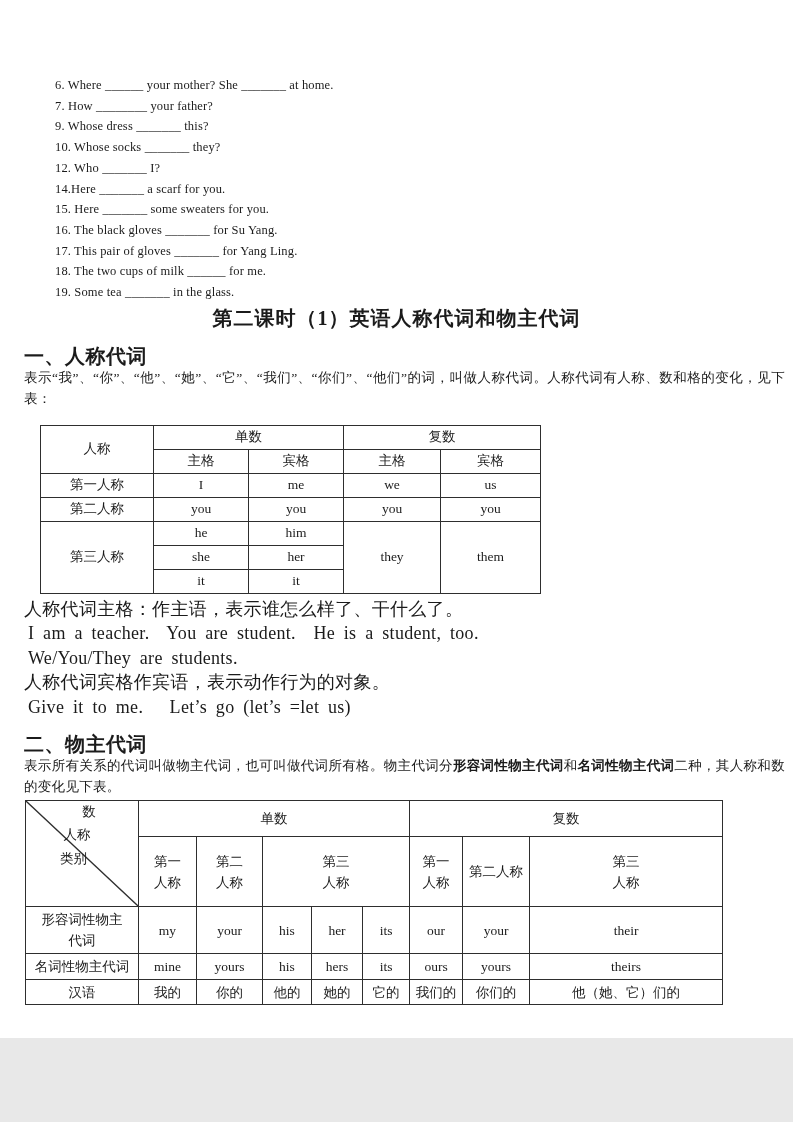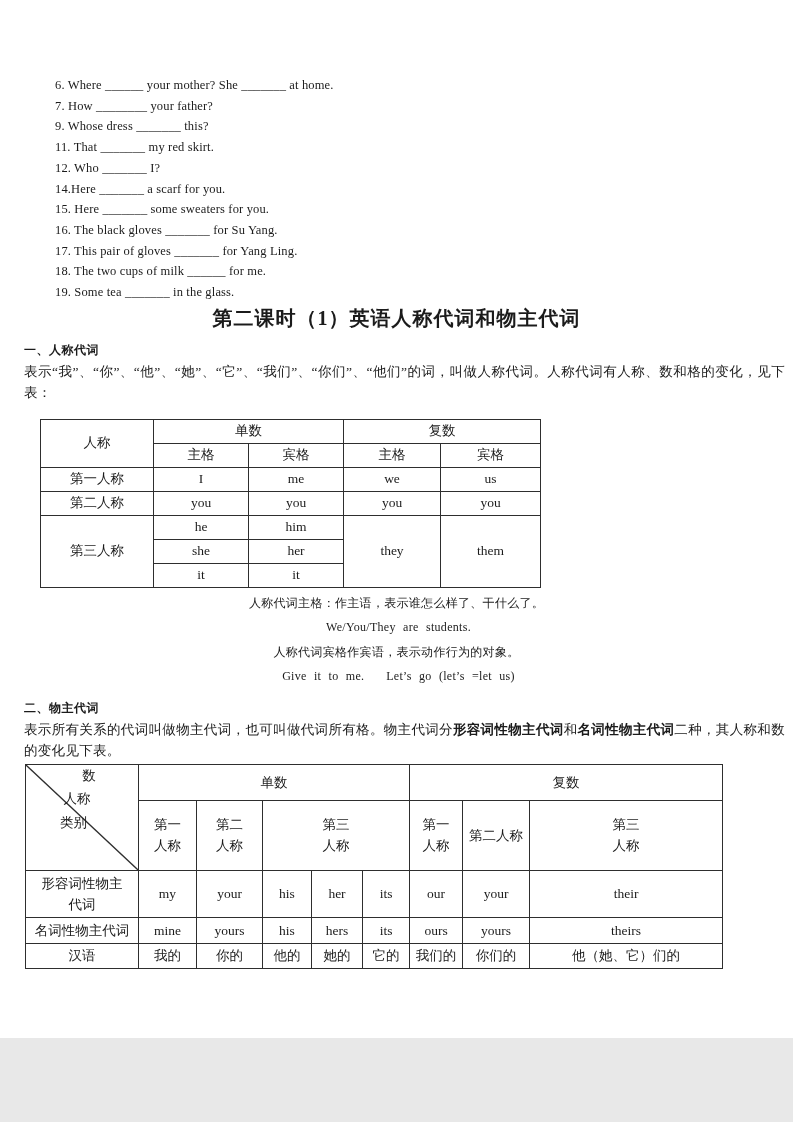--- a/index.html
+++ b/index.html
@@ -29,23 +29,23 @@
   .doc-title {
     text-align: center;
     font-weight: bold;
     font-size: 20px;
     line-height: 26px;
     margin-top: 2px;
     letter-spacing: 1px;
     font-family: Liberation Serif, serif;
   }
   .section-heading {
-    margin: 10px 24px 0 24px;
+    margin: 16px 24px 0 24px;
     font-weight: bold;
-    font-size: 12px;
+    font-size: 20px;
     line-height: 19px;
     letter-spacing: 0.5px;
   }
   .para {
     margin: 1px 8px 0 24px;
     font-size: 13.5px;
     line-height: 21px;
     text-align: justify;
     letter-spacing: 0.3px;
   }
@@ -63,25 +63,24 @@
     vertical-align: middle;
     font-size: 13.5px;
     height: 23px;
     padding: 0;
   }
 
   
   .notes { margin-top: 3px; }
   .note-line {
     margin: 0 24px;
-    font-size: 12px;
+    font-size: 18px;
     line-height: 24.5px;
     letter-spacing: 0.3px;
     white-space: pre-wrap;
-    text-align: center;
   }
   .note-line.example {
     margin-left: 28px;
     word-spacing: 4px;
   }
 
   
   table.t2 {
     border-collapse: collapse;
     table-layout: fixed;
@@ -127,21 +126,21 @@
 </head>
 <body>
 
 <div class="page">
   <div class="content">
 
     <div class="exercise-list">
       <div class="exercise-item">6. Where ______ your mother? She _______ at home.</div>
       <div class="exercise-item">7. How ________ your father?</div>
       <div class="exercise-item">9. Whose dress _______ this?</div>
-      <div class="exercise-item">11. That _______ my red skirt.</div>
+      <div class="exercise-item">10. Whose socks _______ they?</div>
       <div class="exercise-item">12. Who _______ I?</div>
       <div class="exercise-item">14.Here _______ a scarf for you.</div>
       <div class="exercise-item">15. Here _______ some sweaters for you.</div>
       <div class="exercise-item">16. The black gloves _______ for Su Yang.</div>
       <div class="exercise-item">17. This pair of gloves _______ for Yang Ling.</div>
       <div class="exercise-item">18. The two cups of milk ______ for me.</div>
       <div class="exercise-item">19. Some tea _______ in the glass.</div>
     </div>
 
     <h1 class="doc-title">第二课时（1）英语人称代词和物主代词</h1>
@@ -196,20 +195,21 @@
       </tr>
       <tr>
         <td>it</td>
         <td>it</td>
       </tr>
     </tbody>
       </table>
 
     <div class="notes">
       <p class="note-line">人称代词主格：作主语，表示谁怎么样了、干什么了。</p>
+      <p class="note-line example">I am a teacher.  You are student.  He is a student, too.</p>
       <p class="note-line example">We/You/They are students.</p>
       <p class="note-line">人称代词宾格作宾语，表示动作行为的对象。</p>
       <p class="note-line example">Give it to me.   Let’s go (let’s =let us)</p>
     </div>
 
     <div class="section-heading">二、物主代词</div>
     <p class="para"><span>表示所有关系的代词叫做物主代词，也可叫做代词所有格。物主代词分</span><b>形容词性物主代词</b><span>和</span><b>名词性物主代词</b><span>二种，其人称和数的变化见下表。</span></p>
 
     <table class="t2">
       <colgroup>

